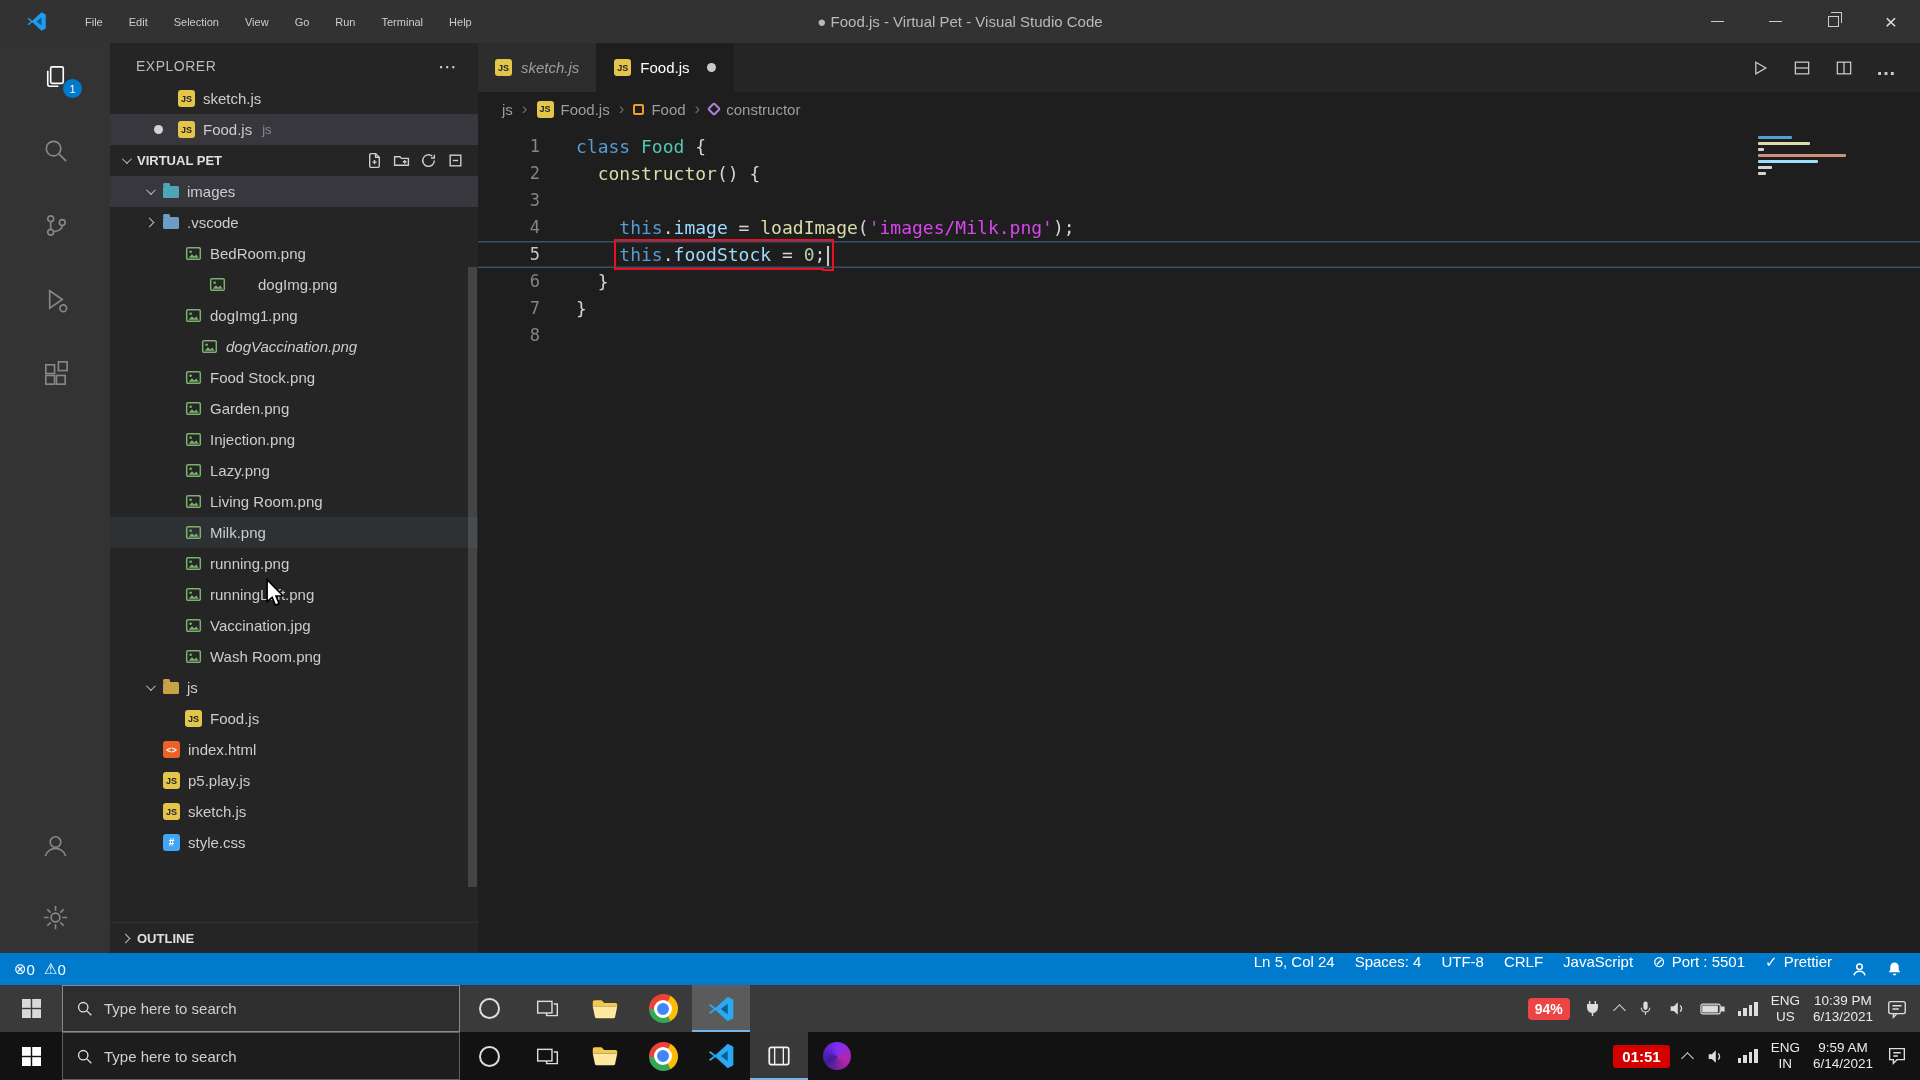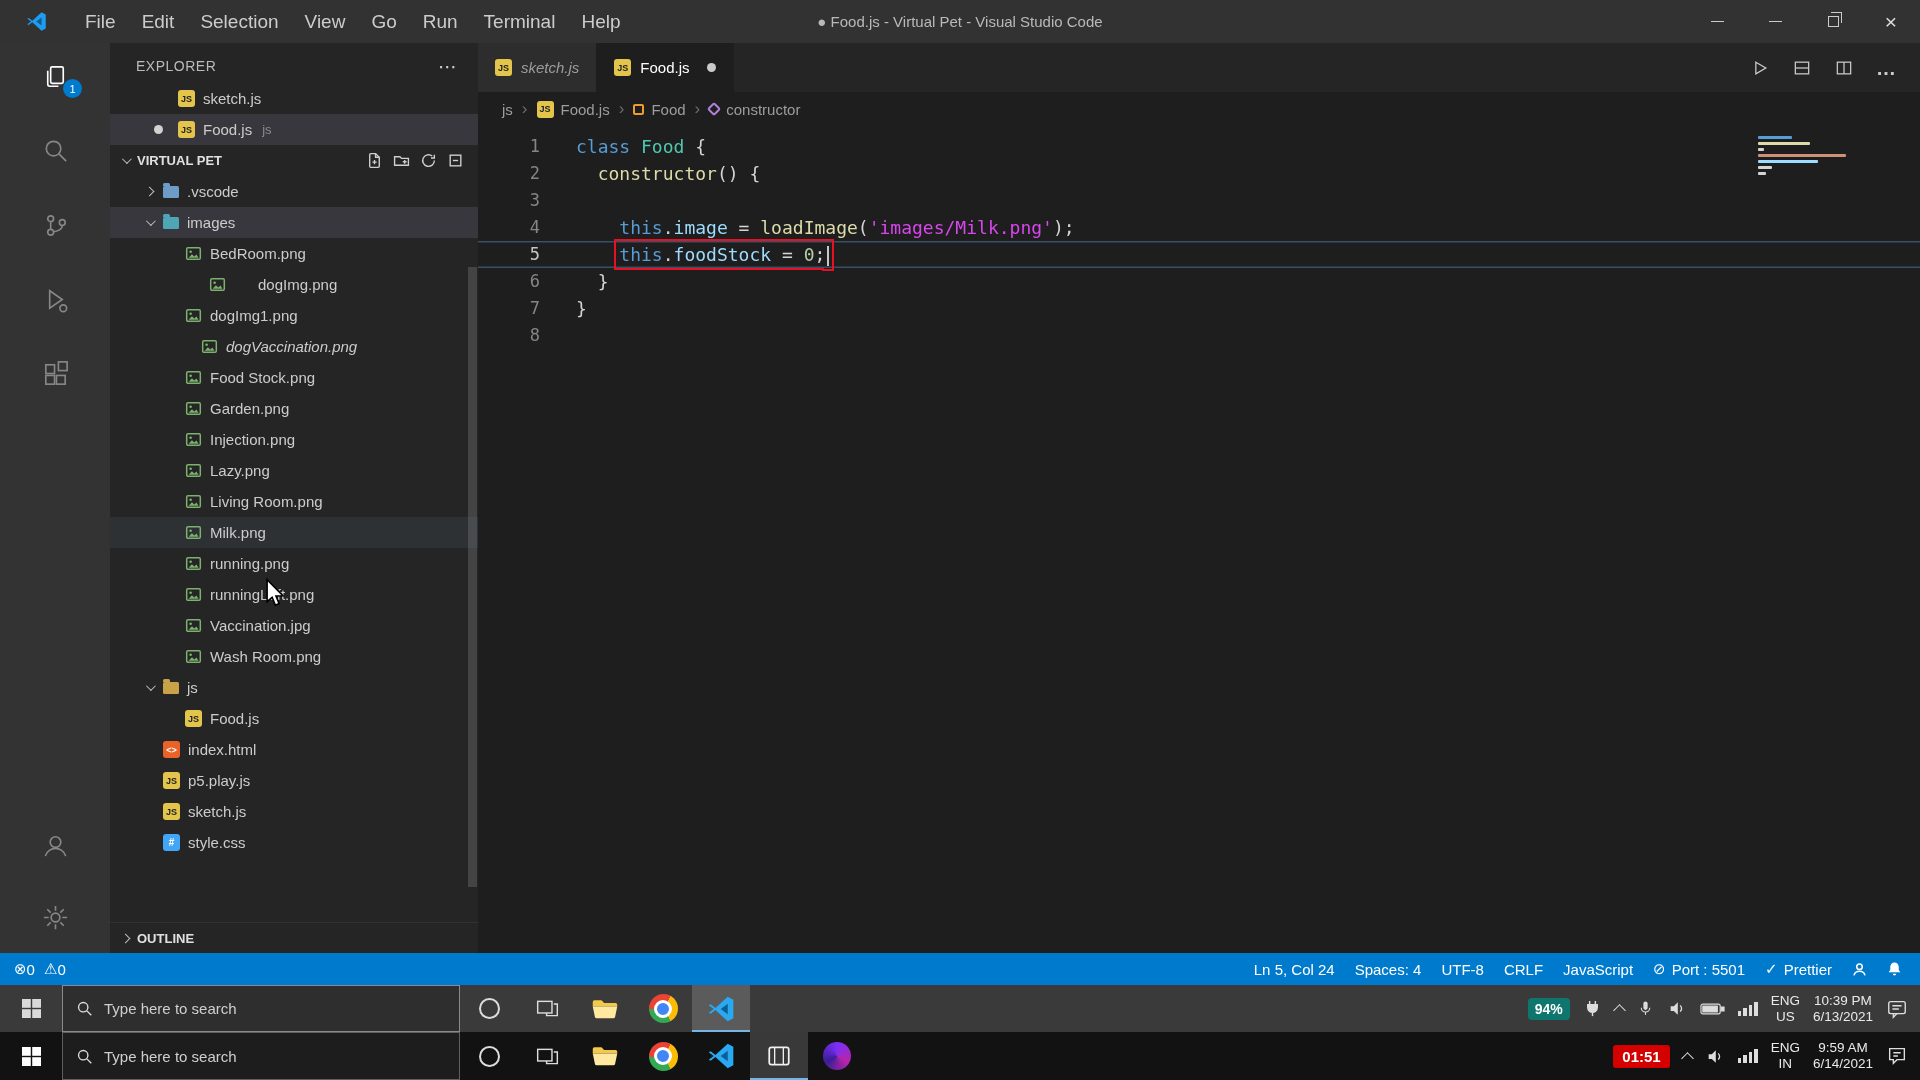--- a/index.html
+++ b/index.html
@@ -4,21 +4,21 @@
 <style>
 *{margin:0;padding:0;box-sizing:border-box}
 html,body{width:1920px;height:1080px}
 body{position:relative;background:#1e1e1e;color:#ccc;font-family:"Liberation Sans","DejaVu Sans",sans-serif;font-size:15px;overflow:hidden}
 svg{display:block}
 
 
 #titlebar{position:absolute;left:0;top:0;width:1920px;height:43px;background:#323233;display:flex;align-items:center;z-index:5}
 .tb-logo{width:72px;display:flex;justify-content:center;flex:none}
 #menus{display:flex;height:100%;align-items:center;z-index:2}
-.menu-item{padding:0 13px;height:100%;display:flex;align-items:center;color:#cccccc;font-size:19px;cursor:default}
+.menu-item{padding:0 13px;height:100%;display:flex;align-items:center;color:#cccccc;font-size:11px;cursor:default}
 .tb-title{position:absolute;left:0;right:0;text-align:center;color:#b9b9b9;font-size:15px;pointer-events:none}
 .win-controls{margin-left:auto;display:flex;height:100%;z-index:2}
 .wc{width:58px;height:100%;display:flex;align-items:center;justify-content:center;color:#ccc}
 .wc .bar{width:13px;height:1.5px;background:#ccc}
 .ic-restore{width:11px;height:11px;border:1.5px solid #ccc;position:relative}
 .ic-restore::before{content:"";position:absolute;left:2.5px;top:-5px;width:10px;height:10px;border-top:1.5px solid #ccc;border-right:1.5px solid #ccc}
 .wc.close{font-size:21px;color:#ddd}
 
 
 #activitybar{position:absolute;left:0;top:43px;width:110px;height:910px;background:#333333;display:flex;flex-direction:column}
@@ -85,37 +85,37 @@
 .tok-kw{color:#569cd6}.tok-cls{color:#4ec9b0}.tok-fn{color:#dcdcaa}.tok-prop{color:#9cdcfe}
 .tok-str{color:#d946ef}.tok-num{color:#b5cea8}.tok-pun{color:#d4d4d4}.tok-pln{color:#d4d4d4}
 .red-box{outline:2.4px solid #e81123;outline-offset:3px}
 .caret{display:inline-block;width:2px;height:20px;background:#c8c8c8;vertical-align:middle;margin-left:2px}
 .minimap{position:absolute;right:0;top:7px;width:170px}
 .mm{height:3px;margin:3px 0 2px 8px;border-radius:1px}
 
 
 #statusbar{position:absolute;left:0;top:953px;width:1920px;height:32px;background:#007acc;color:#fff;display:flex;align-items:center;font-size:15px}
 .st-left{display:flex;align-items:center;padding-left:14px;height:100%}
-.st-item{display:flex;align-items:center;gap:6px;padding:0 10px;height:100%}
+.st-item{display:flex;gap:6px;padding:0 10px;height:100%}
 .st-ic{font-size:15px}
 .st-right{margin-left:auto;display:flex;align-items:center;height:100%;padding-right:8px}
 .st-iconbtn{display:flex;align-items:center;justify-content:center;padding:0 9px;height:100%}
 .st-iconbtn svg{width:17px;height:17px}
 
 
 #taskbar1{position:absolute;left:0;top:985px;width:1920px;height:47px;background:#3a3a3a;display:flex;align-items:center;z-index:6}
 #taskbar2{position:absolute;left:0;top:1032px;width:1920px;height:48px;background:#121212;display:flex;align-items:center;z-index:6}
 .tb-start{width:62px;height:100%;display:flex;align-items:center;justify-content:center;flex:none}
 .tb-search{width:398px;height:100%;display:flex;align-items:center;gap:11px;padding:0 13px;font-size:15px;color:#cfcfcf;flex:none}
 #taskbar1 .tb-search{background:#2e2e2e;border:1px solid #8a8a8a}
 #taskbar2 .tb-search{background:#1d1d1d;border:1px solid #5f5f5f}
 .tb-cell{width:58px;height:100%;display:flex;align-items:center;justify-content:center;position:relative;flex:none}
 .tb-cell.active{background:rgba(255,255,255,.17);box-shadow:inset 0 -2px 0 #75b6e7}
 .tb-right{margin-left:auto;display:flex;align-items:center;gap:13px;padding-right:12px;height:100%}
-.batt-badge{background:#0f766e;color:#fff;font-weight:bold;font-size:14px;padding:3px 7px;border-radius:4px}
+.batt-badge{background:#ef4444;color:#fff;font-weight:bold;font-size:14px;padding:3px 7px;border-radius:4px}
 .timer-badge{background:#d40000;color:#fff;font-weight:bold;font-size:15px;padding:3px 9px;border-radius:3px}
 .tb-2line{display:flex;flex-direction:column;align-items:center;color:#e9e9e9;font-size:13.5px;line-height:16px}
 .ring{width:21px;height:21px;border:2px solid #dcdcdc;border-radius:50%}
 .chev-up{width:9px;height:9px;border-left:1.8px solid #ddd;border-top:1.8px solid #ddd;transform:rotate(45deg);margin-top:4px}
 .sig{display:flex;align-items:flex-end;gap:2px}
 .sig i{display:block;width:3.5px;background:#ddd}
 .chrome-ic{width:29px;height:29px;border-radius:50%;background:conic-gradient(from -90deg,#ea4335 0 120deg,#fbbc05 120deg 240deg,#34a853 240deg 360deg);position:relative}
 .chrome-ic::after{content:"";position:absolute;inset:0;margin:auto;width:12px;height:12px;background:#4285f4;border:3px solid #fff;border-radius:50%}
 .media-ic{width:28px;height:28px;border-radius:50%;background:conic-gradient(#7b2ff7,#b625aa,#3a1d95,#7b2ff7)}
 #mouse-cursor{position:absolute;left:264px;top:578px;z-index:9}
@@ -248,29 +248,29 @@
           <path d="M13.5 8a5.5 5.5 0 1 1-2-4.2"></path>
           <path d="M13.5 2.5v3.2h-3.2"></path>
         </svg>
       <svg viewBox="0 0 16 16">
           <rect x="3" y="3" width="10" height="10"></rect>
           <path d="M5.5 8h5"></path>
         </svg>
     </span>
   </div>
   <div class="tree">
+      <div class="row selected" style="padding-left: 36px;">
+        <span class="tw down"></span>
+        <span class="folder-ic" style="--fc:#4ea5b5"></span>
+        <span class="lbl">images</span>
+      </div>
       <div class="row" style="padding-left: 36px;">
         <span class="tw right"></span>
         <span class="folder-ic" style="--fc:#6d9dc6"></span>
         <span class="lbl">.vscode</span>
-      </div>
-      <div class="row selected" style="padding-left: 36px;">
-        <span class="tw down"></span>
-        <span class="folder-ic" style="--fc:#4ea5b5"></span>
-        <span class="lbl">images</span>
       </div>
       <div class="row" style="padding-left: 58px;">
         <span class="tw-sp"></span>
         <svg class="fi" viewBox="0 0 16 16">
           <rect x="1.6" y="2.6" width="12.8" height="10.8" rx="1.2" fill="none" stroke="#7cb26e" stroke-width="1.4"></rect>
           <circle cx="5.3" cy="6.3" r="1.2" fill="#7cb26e"></circle>
           <path d="M3.4 11.9l3.1-3.3 2.3 2.3 1.9-2 2 3z" fill="#7cb26e"></path>
         </svg>
         <span class="lbl">BedRoom.png</span>
       </div>

